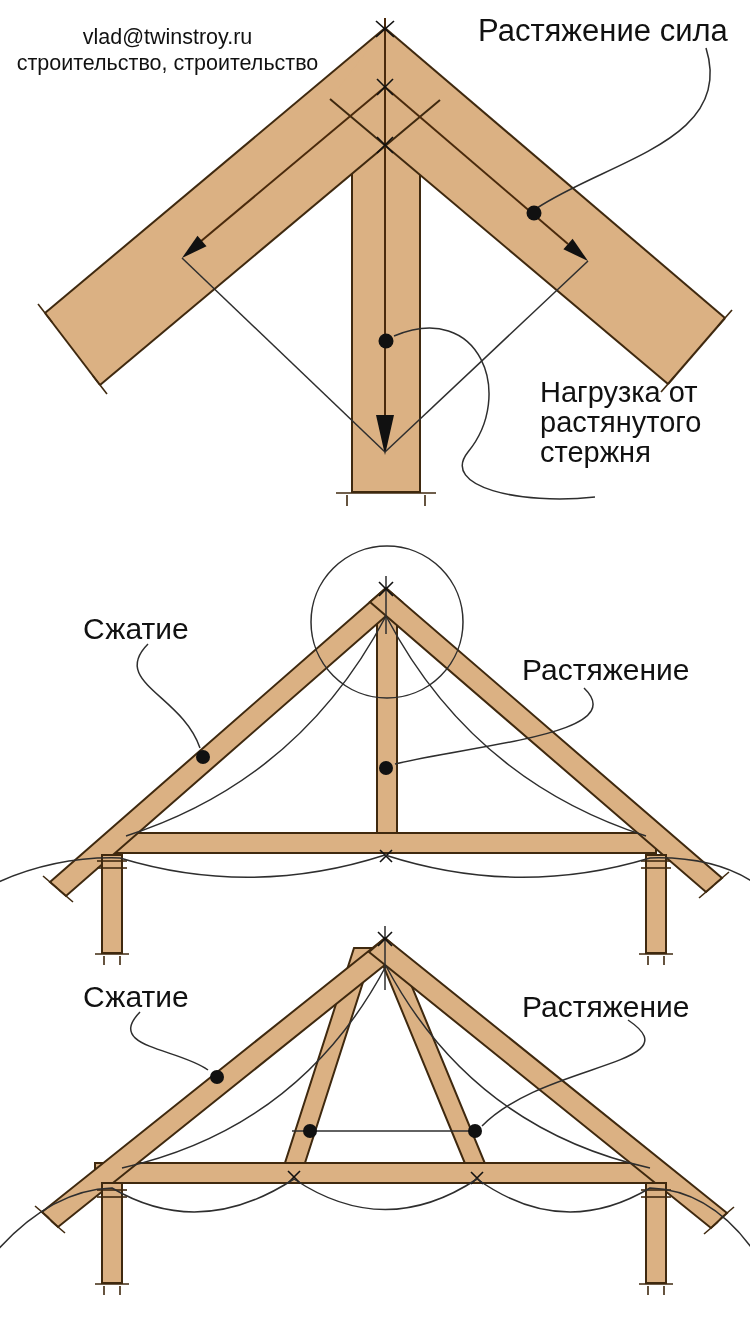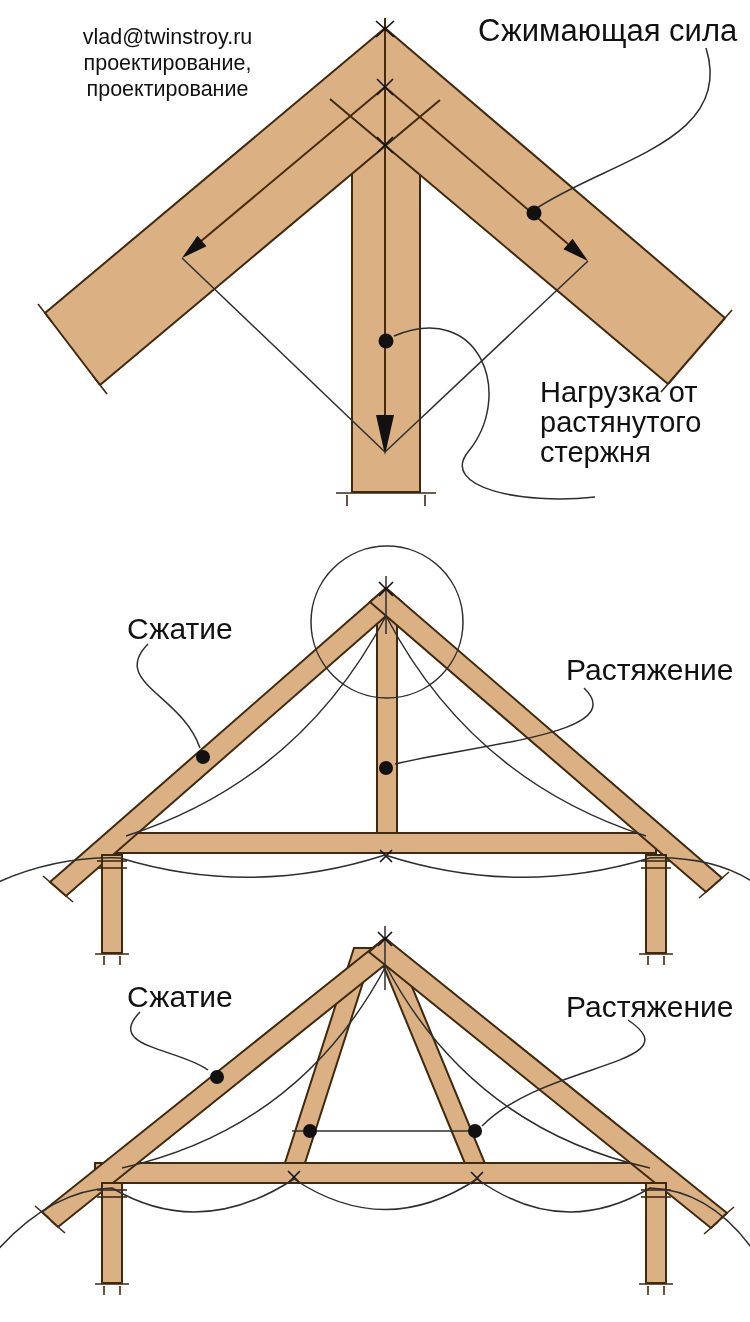--- a/index.html
+++ b/index.html
@@ -19,21 +19,21 @@
   #drawing{position:absolute;left:0;top:0;}
   .wood{fill:var(--wood-fill);stroke:var(--wood-outline);stroke-width:2;stroke-linejoin:miter;}
   .woodfill{fill:var(--wood-fill);stroke:none;}
   .edge{stroke:var(--wood-outline);stroke-width:2;fill:none;}
   .thin{stroke:var(--line);stroke-width:1.5;fill:none;}
   .cl{stroke:var(--centerline);stroke-width:2;fill:none;}
   .blk{fill:var(--black);stroke:none;}
   .tick{stroke:var(--black);stroke-width:1.6;fill:none;}
   .wtick{stroke:var(--wood-outline);stroke-width:1.6;fill:none;}
   .label{position:absolute;white-space:pre-line;line-height:1.18;}
-  .lbl-big{font-size:30px;margin-left:44px;}
+  .lbl-big{font-size:30px;}
   .header-block{position:absolute;left:0;top:24px;width:335px;text-align:center;font-size:21.5px;line-height:26px;}
 </style>
 </head>
 <body>
 
 <div id="stage">
 
   <svg id="drawing" width="750" height="1322" viewBox="0 0 750 1322">
 
     <g>
@@ -184,24 +184,24 @@
       <path class="thin" d="M140,1012 C105,1048 178,1048 208,1070"></path>
       <path class="thin" d="M628,1020 C695,1065 545,1062 482,1126"></path>
       <circle class="blk" cx="217" cy="1077" r="7"></circle>
       <circle class="blk" cx="310" cy="1131" r="7"></circle>
       <circle class="blk" cx="475" cy="1131" r="7"></circle>
     </g>
   </svg>
 
   <div class="header-block">
     <div>vlad@twinstroy.ru</div>
-    <div>проектирование, проектирование</div>
+    <div>строительство, строительство</div>
   </div>
 
-  <div class="label" style="left:478px;top:13px;font-size:31px;">Сжимающая сила</div>
+  <div class="label" style="left:478px;top:13px;font-size:31px;">Растяжение сила</div>
 
   <div class="label" style="left:540px;top:377px;font-size:29px;line-height:30px;">Нагрузка от
 растянутого
 стержня</div>
 
   <div class="label lbl-big" style="left:83px;top:611px;">Сжатие</div>
 
   <div class="label lbl-big" style="left:522px;top:652px;">Растяжение</div>
 
   <div class="label lbl-big" style="left:83px;top:979px;">Сжатие</div>

